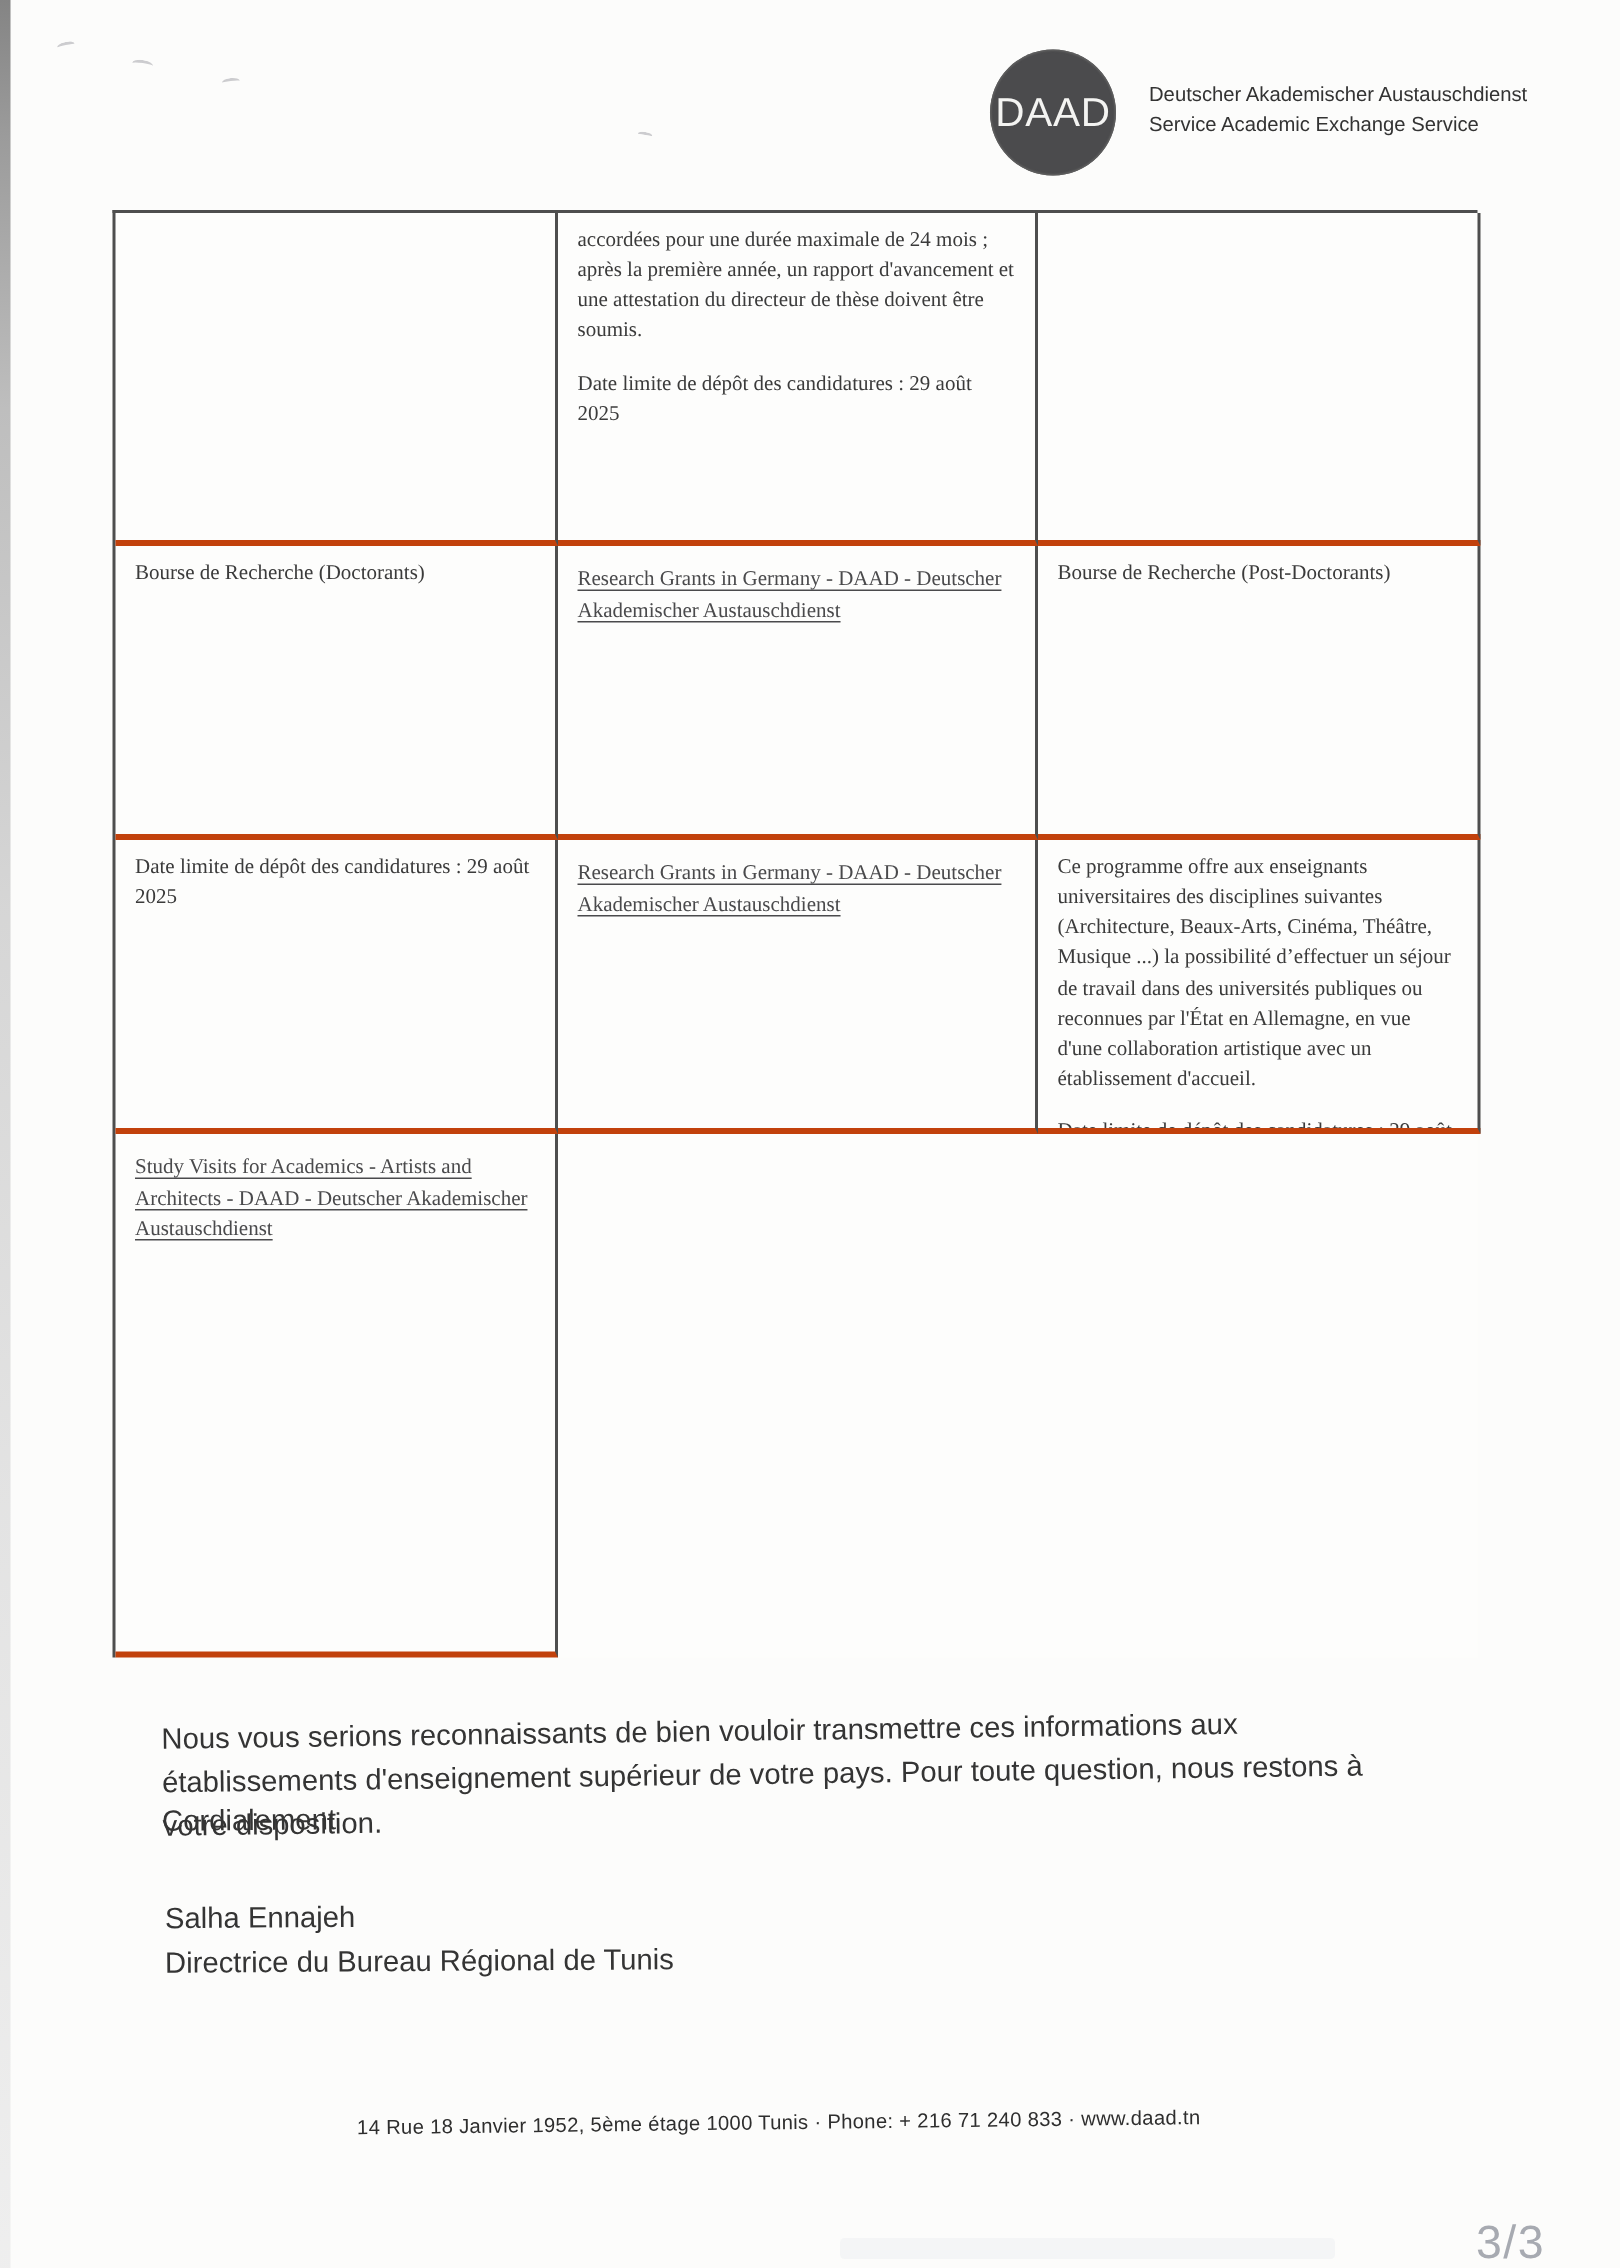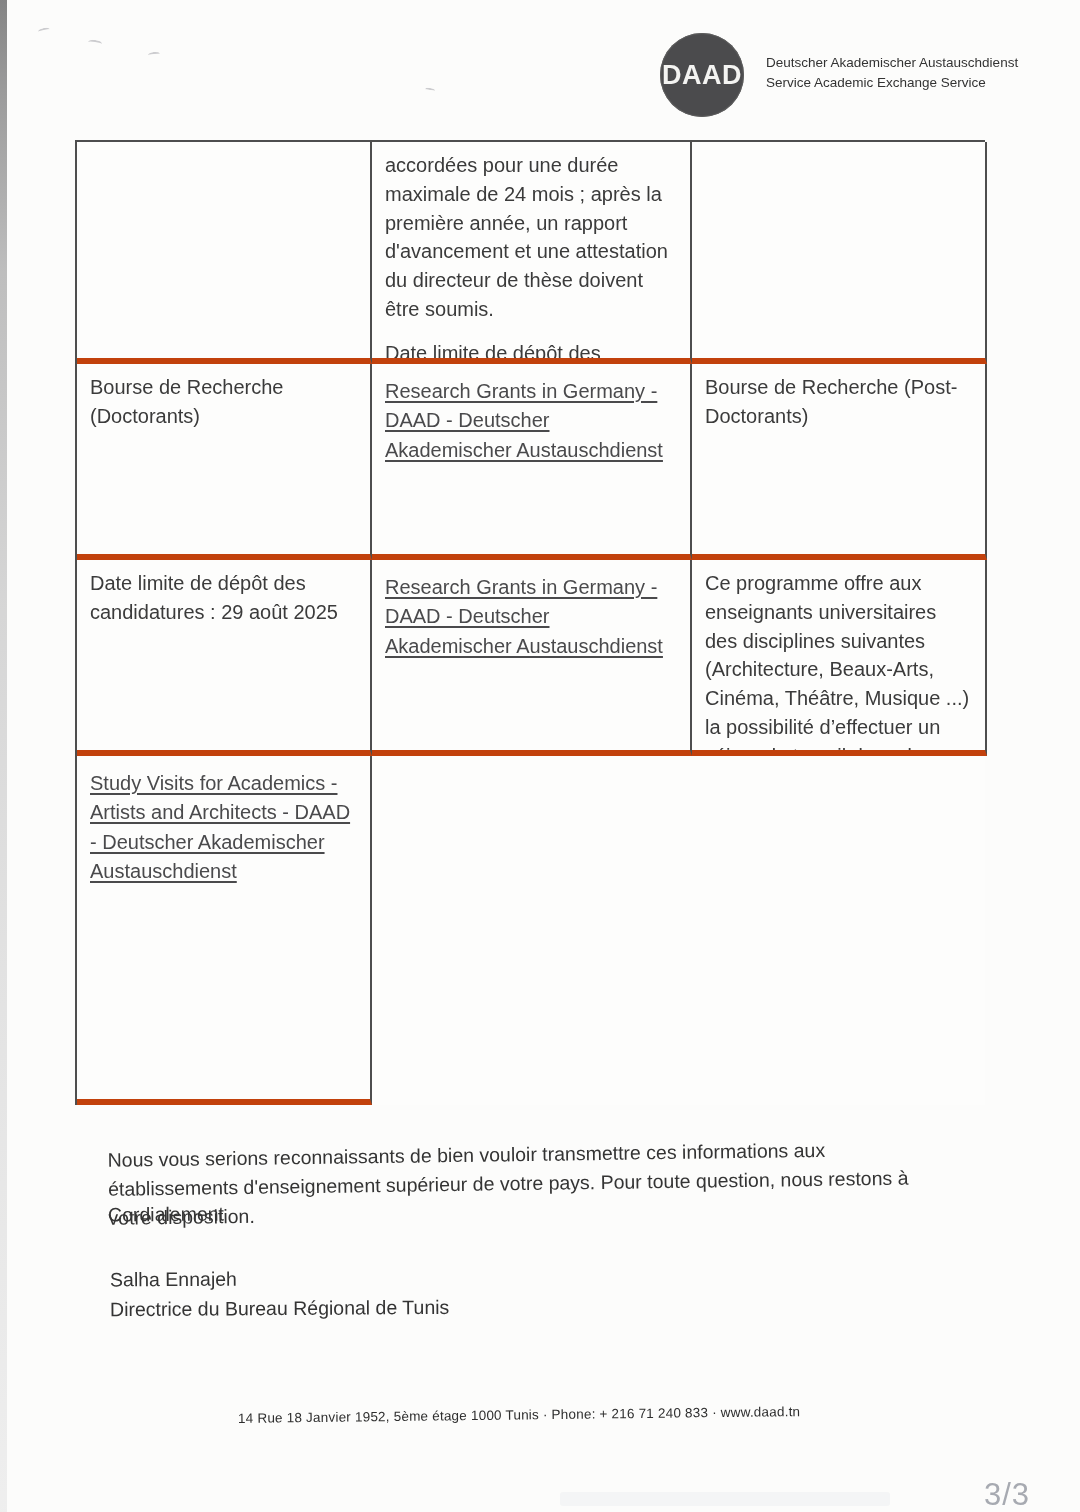--- a/index.html
+++ b/index.html
@@ -35,41 +35,42 @@
   .smudge {
     position: absolute; background: #eef0f4; opacity: .6; border-radius: 3px;
   }
 
   
   .header { position: absolute; top: 33px; left: 660px; display: flex; align-items: flex-start; }
   .logo-circle {
     width: 84px; height: 84px; border-radius: 50%;
     background: #4b4b4d;
     display: flex; align-items: center; justify-content: center;
-    color: #f4f4f2; font-size: 27px; font-weight: bold; letter-spacing: .5px;
+    color: #f4f4f2; font-size: 27px; font-weight: normal; letter-spacing: .5px;
     box-shadow: 0 0 1px 1px #5f5f5f inset;
   }
   .org-lines { margin: 20px 0 0 22px; font-size: 13.5px; line-height: 1.5; color: #333; }
 
   
   .grants-table {
     position: absolute; left: 75px; top: 140px; width: 910px;
     display: grid;
     grid-template-columns: 295px 320px 295px;
     grid-template-rows: 222px 196px 196px 349px;
     border-top: 2px solid #4e4e4e;
     border-left: 2px solid #4e4e4e;
     background: #fdfdfc;
   }
   .cell {
     border-right: 2px solid #4e4e4e;
-    border-bottom: 6px solid #c2410c;
+    border-bottom: 4px solid #c2410c;
     padding: 9px 13px 8px 13px;
-    font-size: 20px; line-height: 1.44; color: #3b3b3b;
+    font-size: 14px; line-height: 1.44; color: #3b3b3b;
     overflow: hidden;
+    font-family: Liberation Serif, serif;
   }
   .cell p + p { margin-top: 15px; }
   .cell-link { padding-top: 13px; }
   .cell-link a {
     color: #4a4a4c; text-decoration: underline; text-underline-offset: 3px;
     line-height: 1.47; cursor: pointer;
   }
 
   
   .closing {

